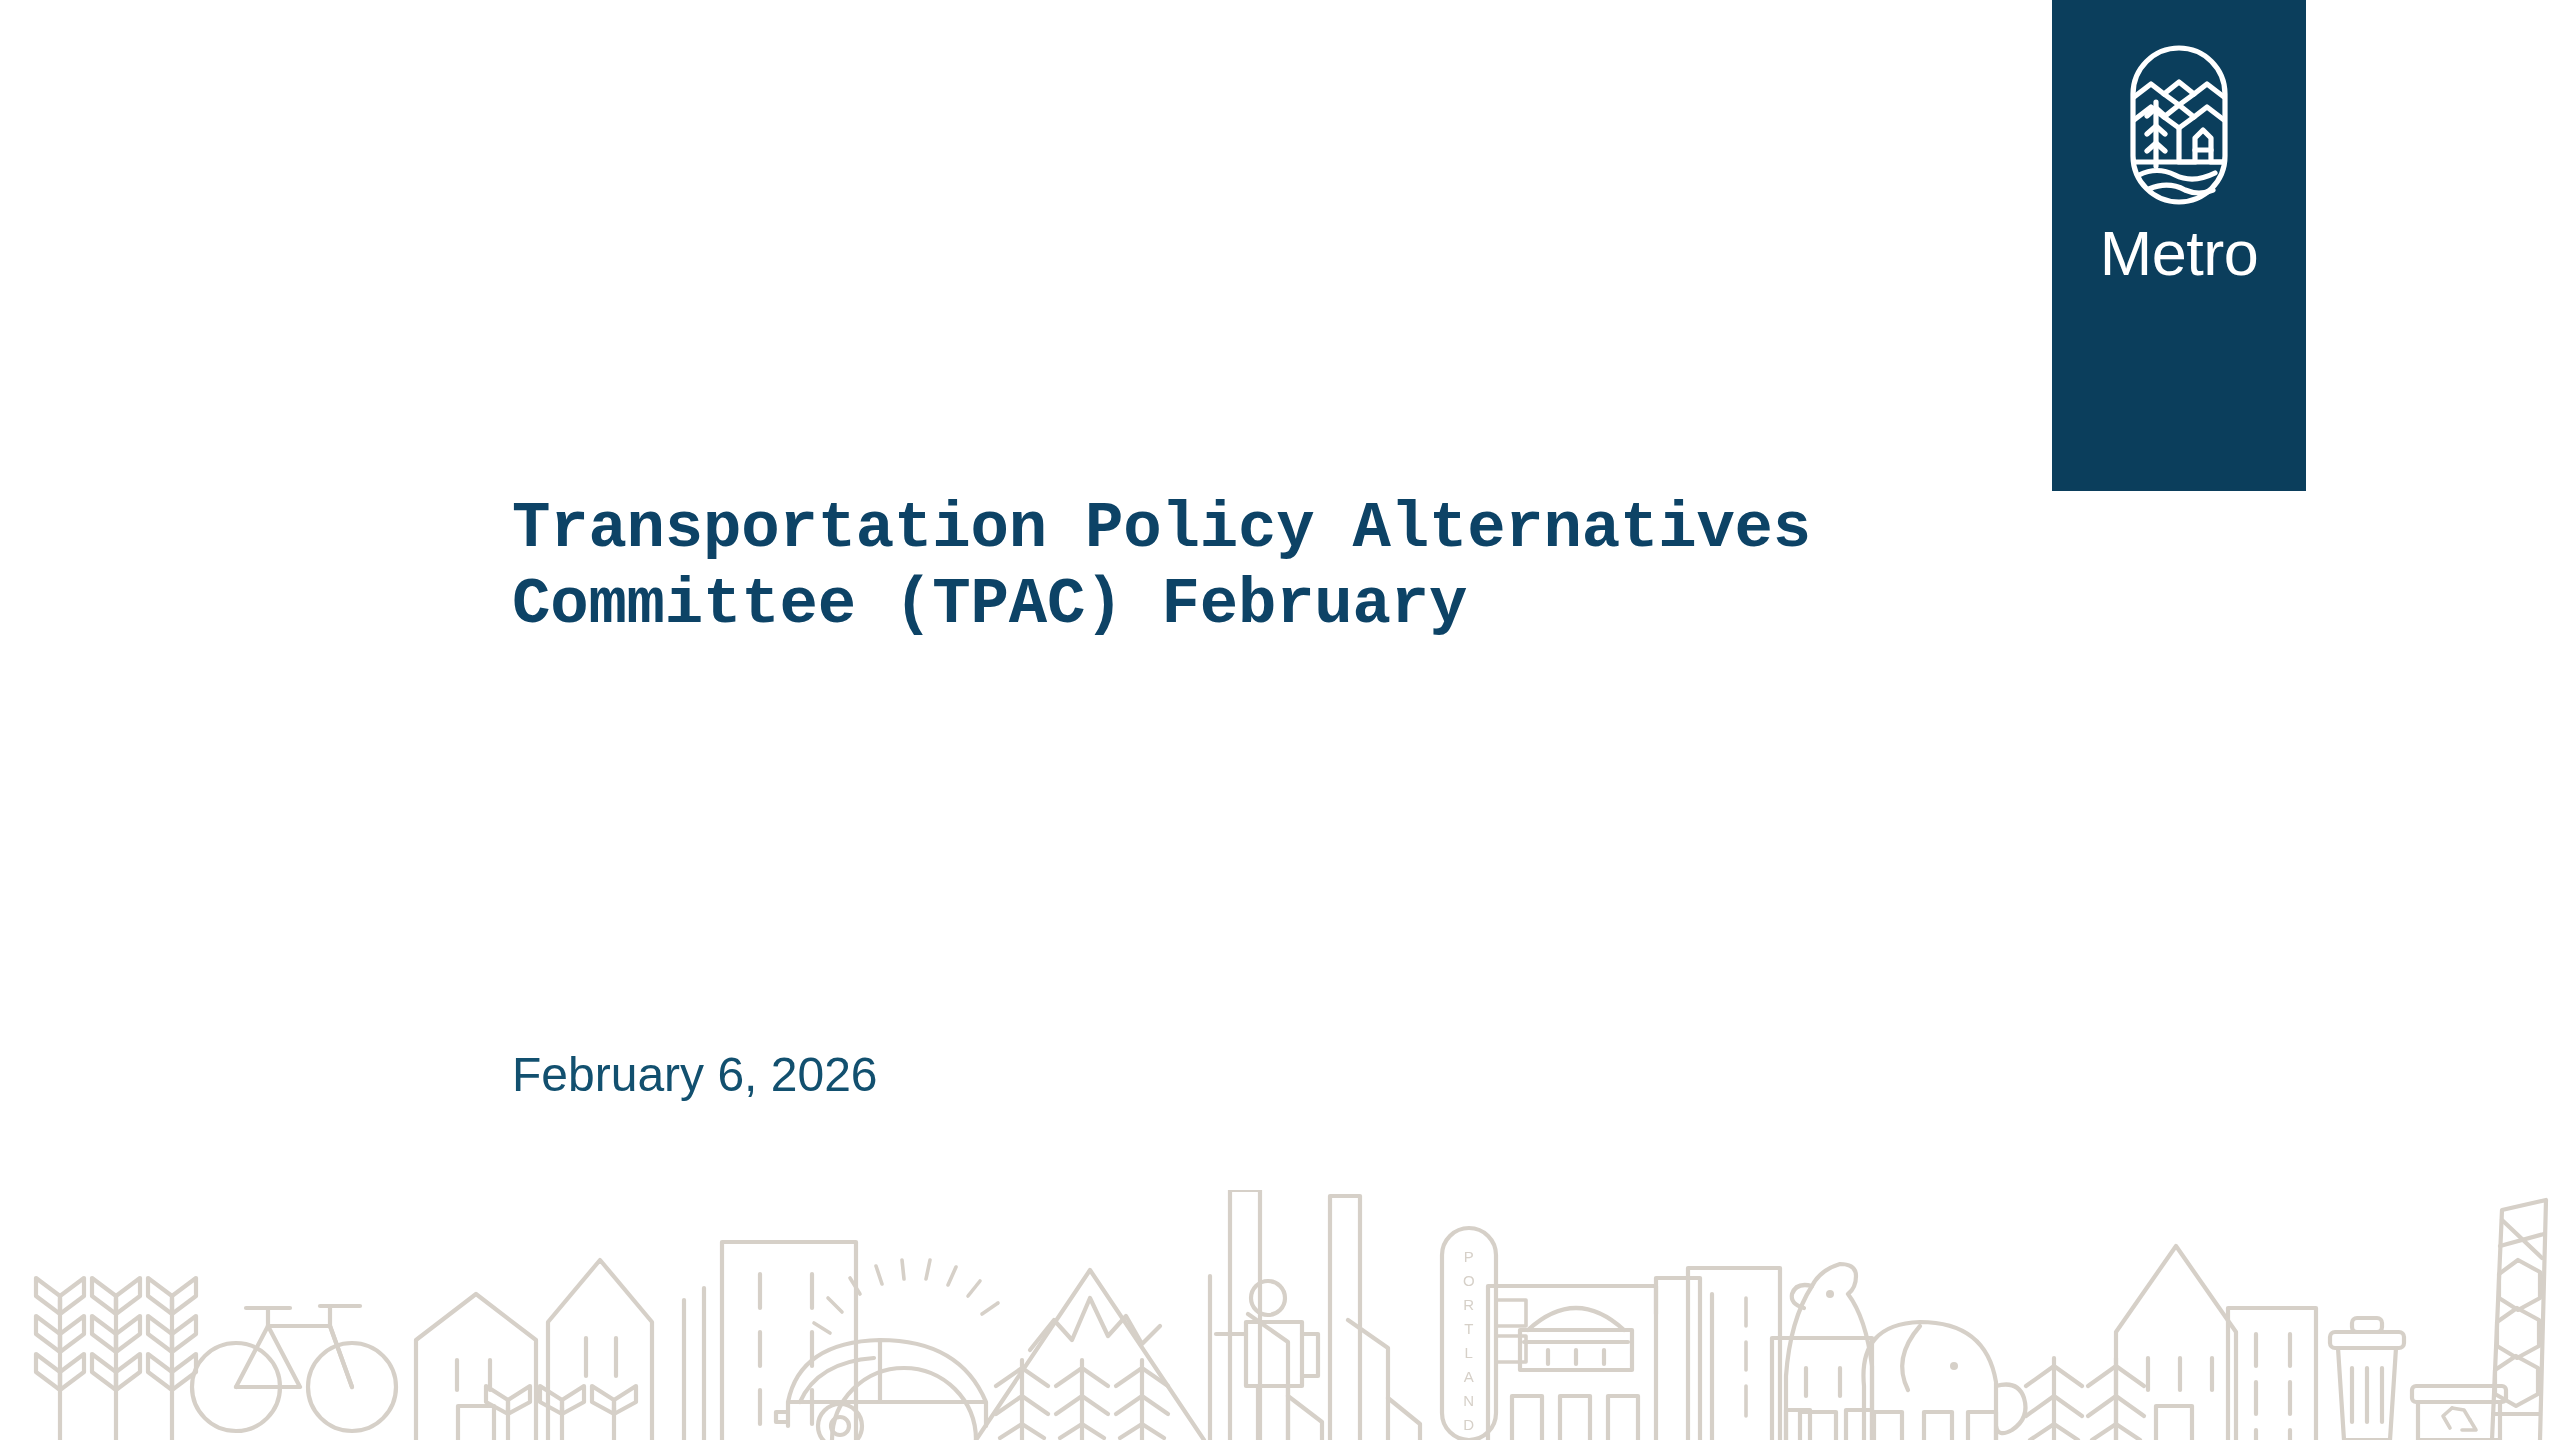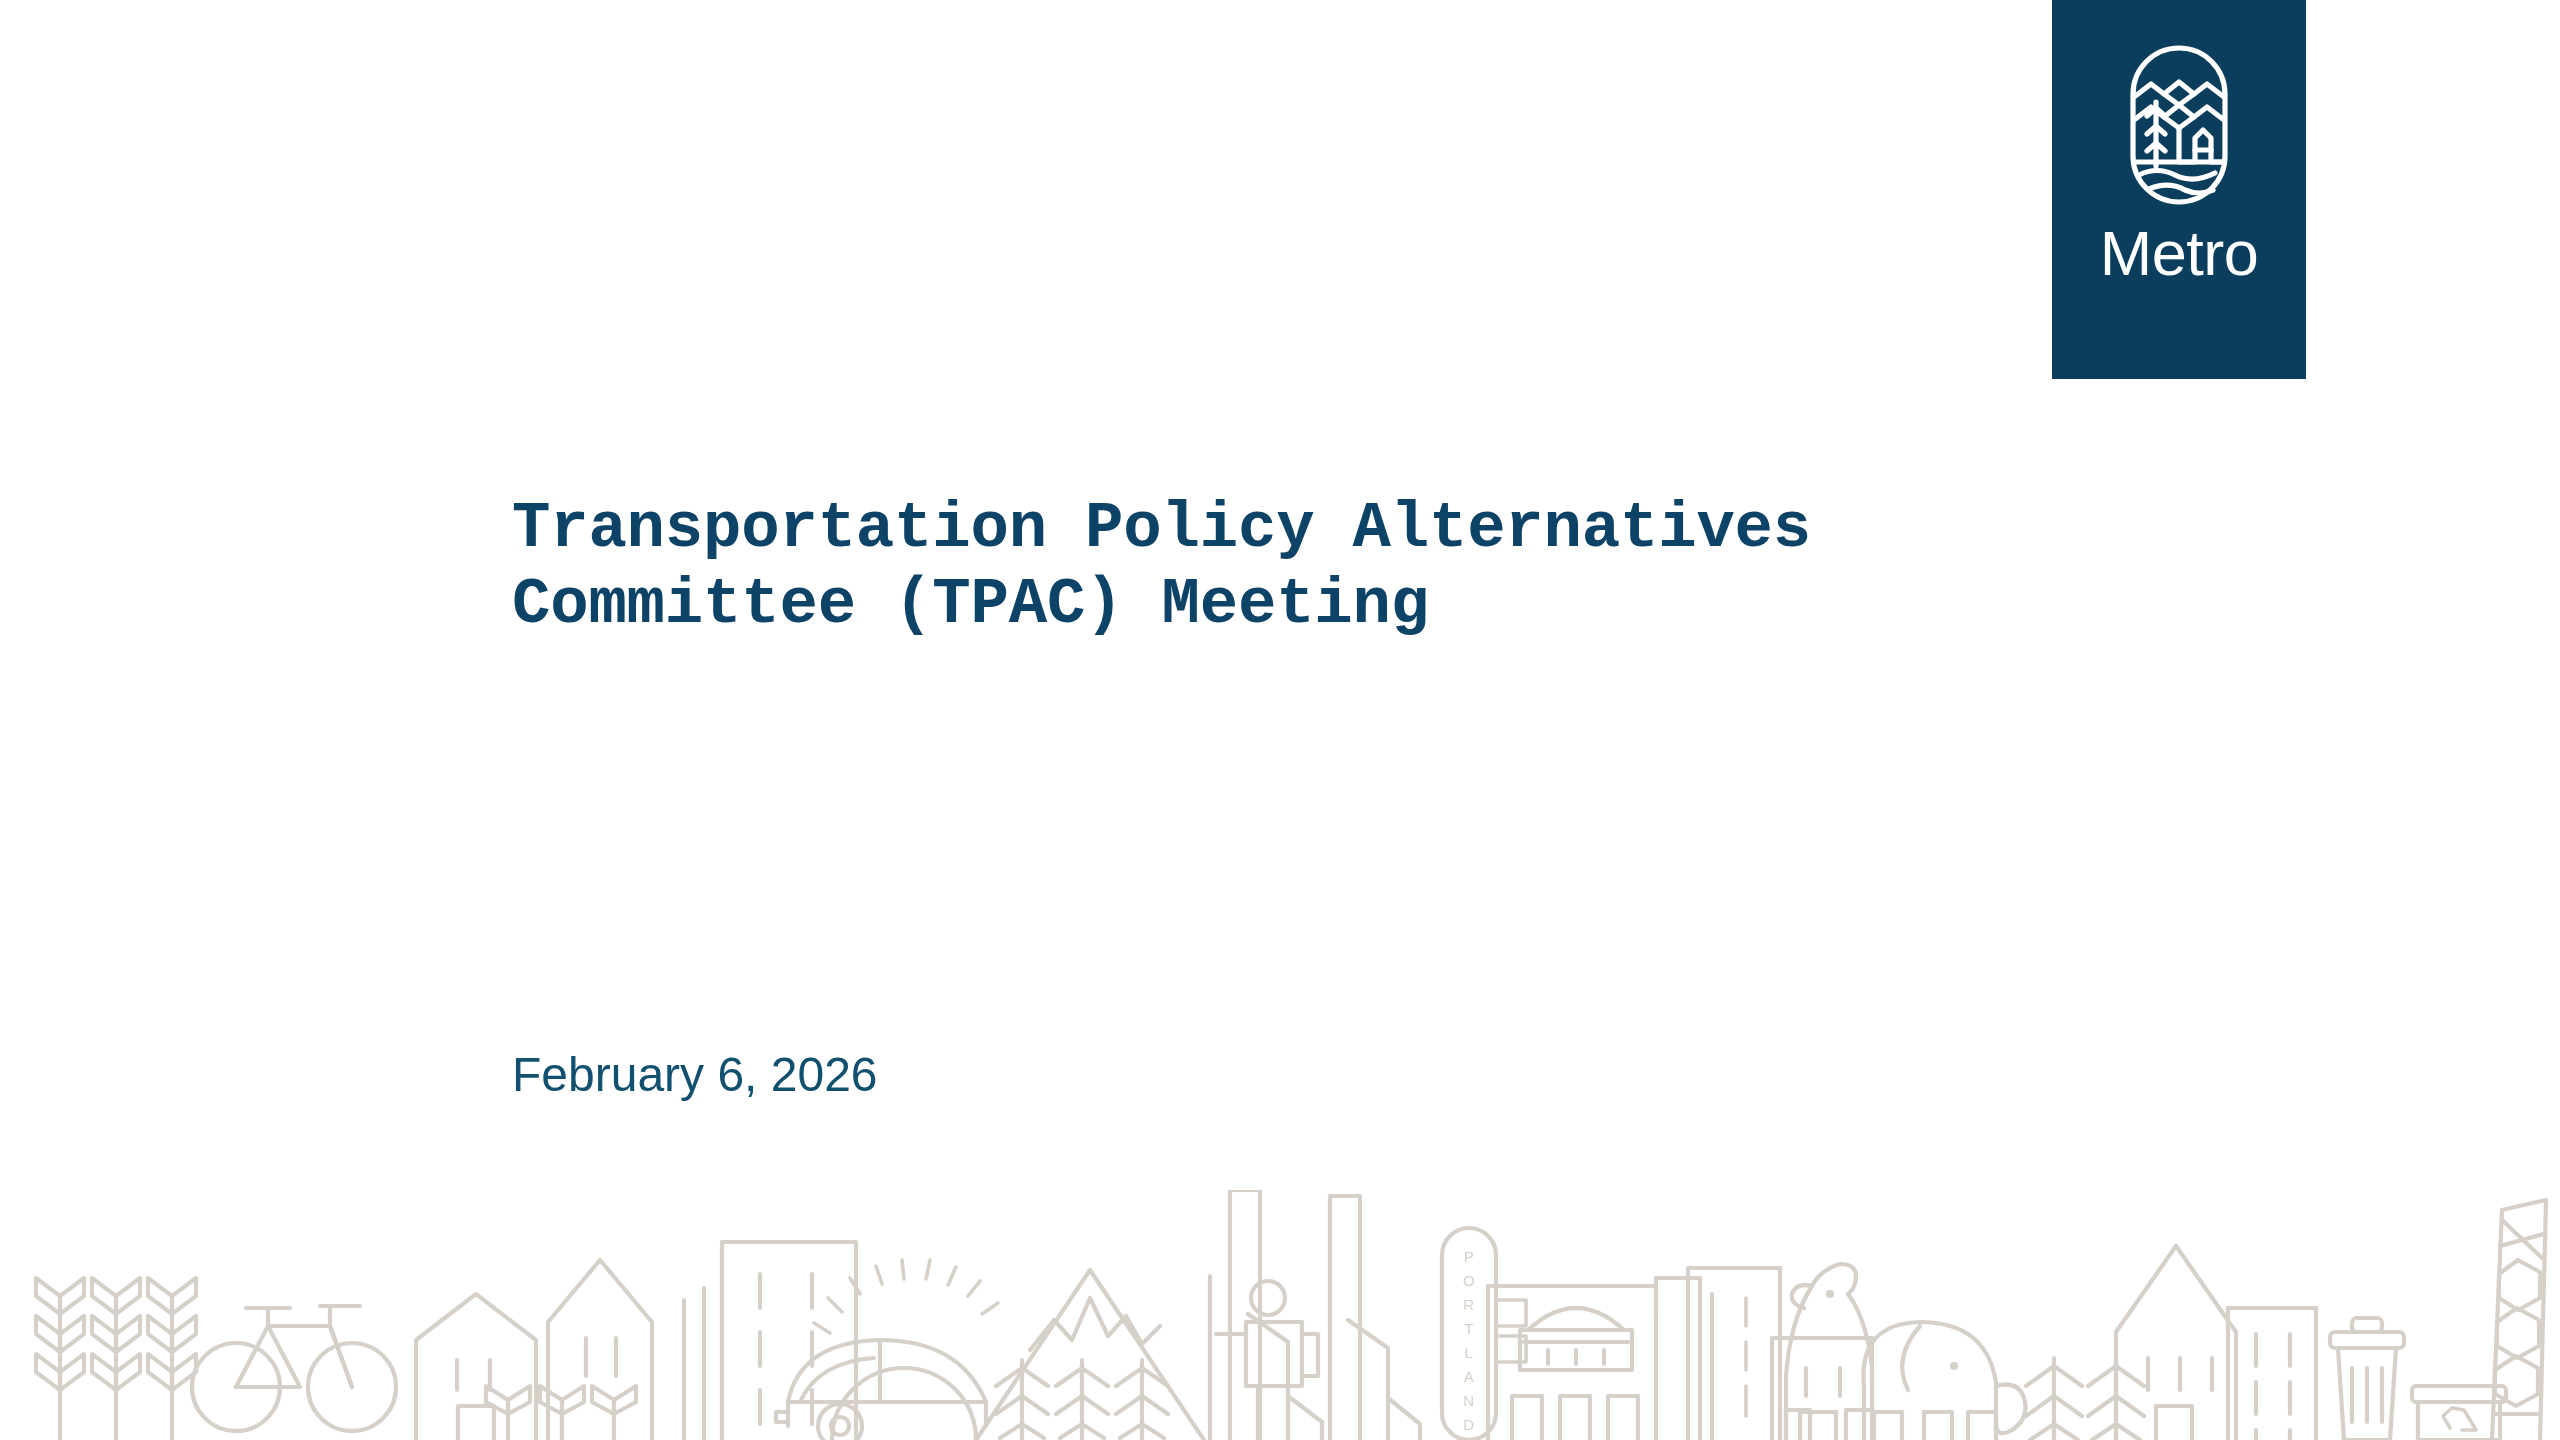--- a/index.html
+++ b/index.html
@@ -17,21 +17,21 @@
     background: #ffffff;
     overflow: hidden;
   }
 
   
   .brand-banner {
     position: absolute;
     left: 2052px;
     top: 0px;
     width: 254px;
-    height: 379px;
+    height: 491px;
     background: #0b3e5c;
     display: flex;
     flex-direction: column;
     align-items: center;
     justify-content: flex-start;
     box-sizing: border-box;
     padding-top: 42px;
   }
   .brand-logo-mark {
     width: 112px;
@@ -140,21 +140,21 @@
         <path d="M16 133 Q34 124 52 133 Q70 142 92 131"></path>
         <path d="M26 147 Q45 139 62 148 Q76 154 90 148"></path>
       </g>
     </svg>
     <div class="brand-wordmark">Metro</div>
   </div>
 
   <div class="title-block">
     <h1 class="slide-title">
       <span>Transportation Policy Alternatives</span><br>
-      <span>Committee (TPAC) Meeting</span>
+      <span>Committee (TPAC) February</span>
     </h1>
   </div>
 
   <p class="slide-date">February 6, 2026</p>
 
   <svg class="skyline" viewBox="0 0 2560 250" preserveAspectRatio="none" aria-hidden="true">
 
     <g>
       <path class="ln" d="M60 250 L60 110"></path>
       <path class="ln" d="M60 124 L36 106 L36 88 L60 106 Z"></path>

